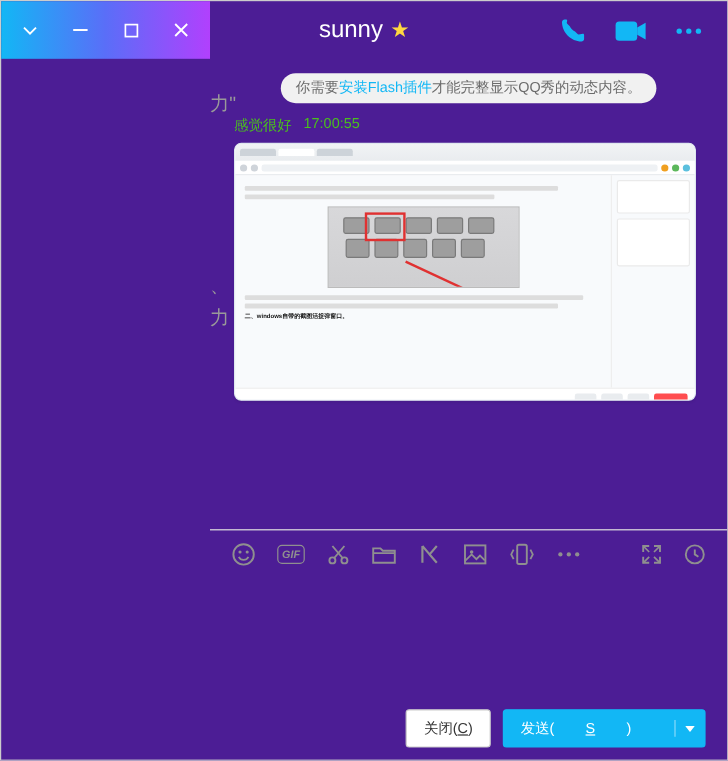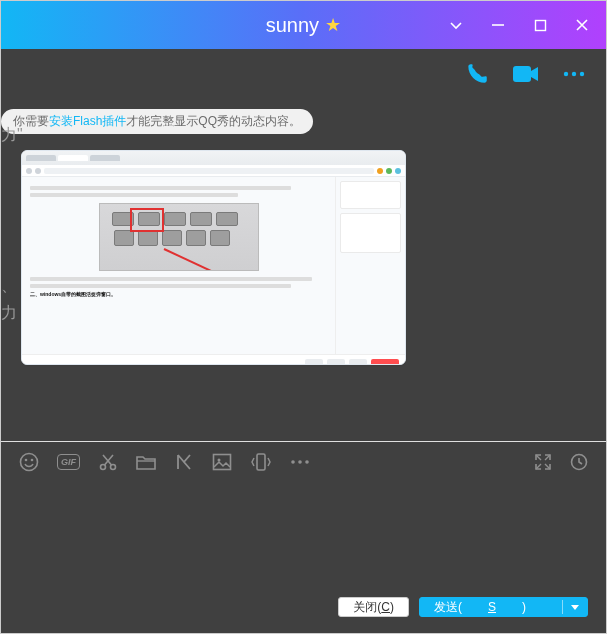--- a/index.html
+++ b/index.html
@@ -1,26 +1,26 @@
 <!DOCTYPE html>
 <html><head>
 <meta charset="utf-8">
 <style>
   * { box-sizing: border-box; margin: 0; padding: 0; }
   body { font-family: "Microsoft YaHei", sans-serif; background: #fff; width: 607px; height: 634px; overflow: hidden; }
-  .window { width: 607px; height: 634px; border: 1px solid #ccc; display: flex; flex-direction: column; background: #404040; }
+  .window { width: 607px; height: 634px; border: 1px solid #ccc; display: flex; flex-direction: row; background: #4c1d95; }
   .titlebar { height: 48px; background: linear-gradient(90deg, #12b7f5 0%, #5a6ef8 50%, #b140fd 100%); display: flex; align-items: center; justify-content: space-between; padding: 0 12px; color: #fff; }
   .title-center { position: absolute; left: 0; right: 0; display: flex; align-items: center; justify-content: center; pointer-events: none; gap: 6px; }
   .title-text { color: #fff; font-size: 20px; font-weight: 400; }
   .title-star { color: #ffd740; font-size: 18px; }
   .win-controls { display: flex; gap: 18px; z-index: 2; }
   .win-btn { cursor: pointer; display: flex; align-items: center; justify-content: center; width: 24px; height: 24px; }
   .toolbar-top { height: 50px; display: flex; align-items: center; justify-content: flex-end; padding: 0 20px; gap: 22px; }
   .tb-icon { cursor: pointer; display: flex; align-items: center; justify-content: center; }
-  .notice-bar { display: flex; padding: 10px 0 6px; }
+  .notice-bar { display: flex; justify-content: center; padding: 10px 0 6px; }
   .notice-pill { background: #f1f1f1; border-radius: 14px; padding: 4px 12px; font-size: 12px; color: #6b6b6b; }
   .notice-pill a { color: #12b7f5; text-decoration: none; }
   .chat-area { flex: 1; padding: 4px 20px 0 20px; overflow: hidden; }
   .msg-header { font-size: 12px; color: #4abf1e; display: flex; gap: 10px; }
   .thumbnail { margin-top: 6px; width: 385px; height: 215px; border: 1px solid #dfe7ef; border-radius: 6px; background: #f8fafc; box-shadow: 0 1px 2px rgba(0,0,0,0.06); overflow: hidden; position: relative; }
   .thumb-tabbar { height: 14px; background: linear-gradient(#f1f3f5,#e9ecef); display:flex; align-items:center; gap:2px; padding:0 4px; }
   .thumb-tab { width:30px; height:6px; border-radius:2px 2px 0 0; }
   .thumb-urlbar { height: 12px; background:#fff; border-bottom:1px solid #e9ecef; display:flex; align-items:center; padding:0 4px; gap:3px; }
   .tub-dot{width:6px;height:6px;border-radius:50%;background:#cfd4da;}
   .tub-field{flex:1;height:6px;background:#eef1f4;border-radius:2px;}
@@ -39,21 +39,21 @@
   .thumb-right { width:70px; border-left:1px solid #eee; padding:4px; }
   .thumb-right-card{height:28px;border:1px solid #eaeaea;margin-bottom:4px;border-radius:2px;background:#fff;}
   .thumb-bottom{height:16px;background:#fff;border-top:1px solid #eee;display:flex;align-items:center;justify-content:flex-end;padding:0 6px;gap:4px;}
   .thumb-btnred{width:28px;height:8px;background:#ff4d4f;border-radius:2px;}
   .thumb-pill{width:18px;height:7px;background:#e9ecef;border-radius:2px;}
   .input-toolbar { height: 40px; border-top: 1px solid #e0e0e0; display: flex; align-items: center; padding: 0 18px; gap: 18px; }
   .input-toolbar .spacer { flex: 1; }
   .it-icon { cursor: pointer; color: #8f8f8f; display:flex; align-items:center; }
   .input-area { height: 100px; padding: 8px 18px; }
   .bottom-bar { height: 52px; display: flex; align-items: center; justify-content: flex-end; padding: 0 18px; gap: 10px; }
-  .btn { height: 20px; font-size: 12px; border-radius: 3px; cursor: pointer; padding: 0 14px; display:flex; align-items:center; }
+  .btn { height: 32px; font-size: 12px; border-radius: 3px; cursor: pointer; padding: 0 14px; display:flex; align-items:center; }
   .btn-close { background: #fff; border: 1px solid #ccc; color: #333; }
   .btn-close .ul{ text-decoration: underline; }
   .btn-send { background: #12b7f5; border: 1px solid #12b7f5; color: #fff; padding-right:8px;gap:26px; }
   .btn-send .ul{ text-decoration: underline; }
   .btn-send .caret{ margin-left:10px; border-left:1px solid rgba(255,255,255,0.5); padding-left:8px; }
   .left-clip { position:absolute; left:0; top:74px; width:12px; font-size:16px; color:#999; pointer-events:none; }
   .relwrap{position:relative; flex:1; display:flex; flex-direction:column;}
 </style>
 </head>
 <body>
@@ -117,20 +117,24 @@
       </span>
     </div>
 
     <div class="notice-bar">
       <div class="notice-pill">
         <span>你需要</span><a href="#">安装Flash插件</a><span>才能完整显示QQ秀的动态内容。</span>
       </div>
     </div>
 
     <div class="chat-area">
+      <div class="msg-header">
+        <span>感觉很好</span>
+        <span>17:00:55</span>
+      </div>
       <div class="thumbnail">
         <div class="thumb-tabbar">
           <div class="thumb-tab" style="background:#cdd3d9"></div>
           <div class="thumb-tab" style="background:#fff"></div>
           <div class="thumb-tab" style="background:#cdd3d9"></div>
         </div>
         <div class="thumb-urlbar">
           <div class="tub-dot"></div>
             <div class="tub-dot"></div>
           <div class="tub-field"></div>

